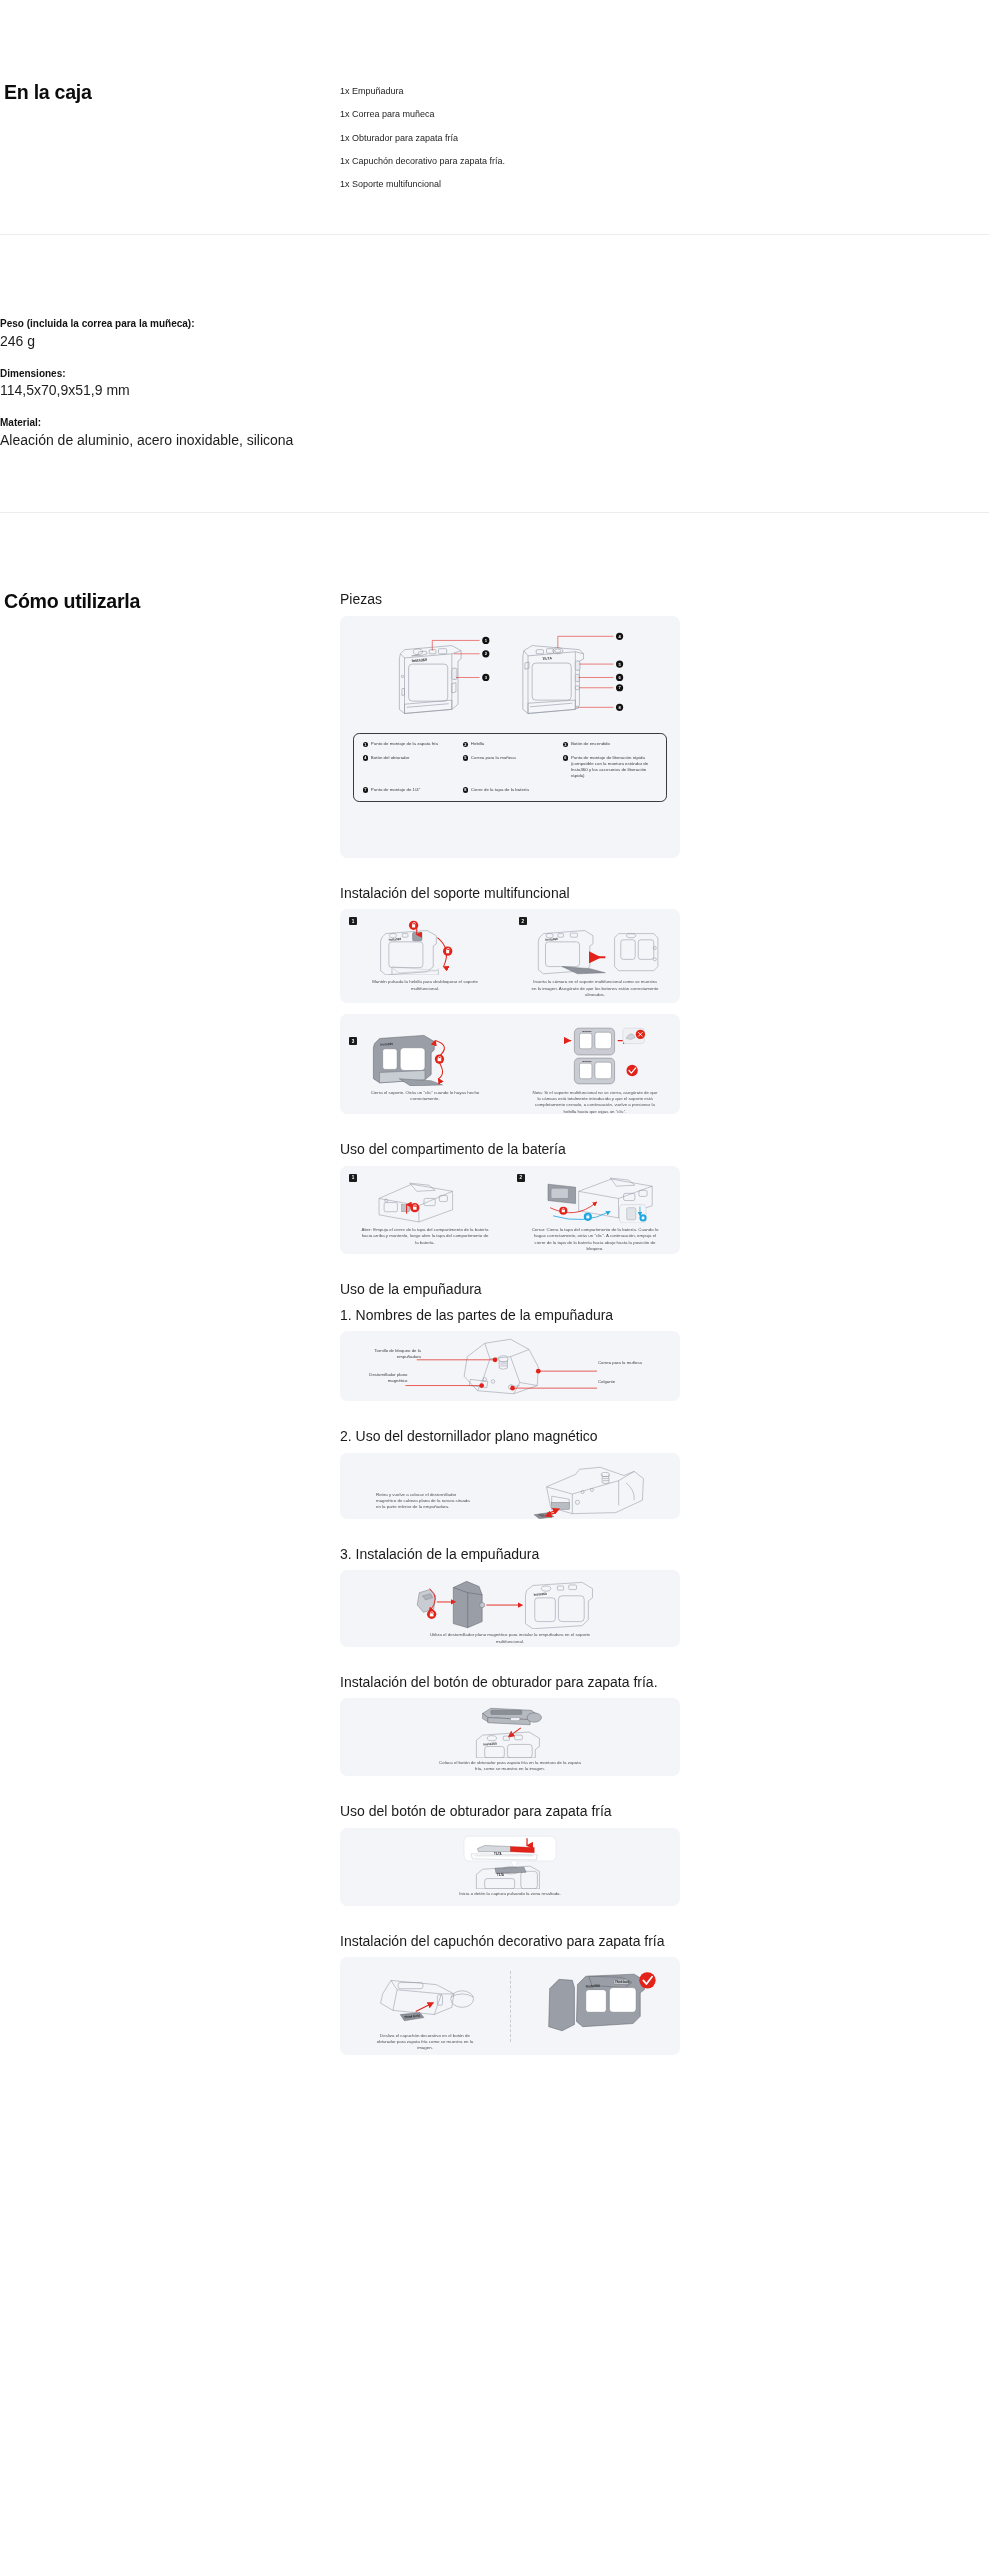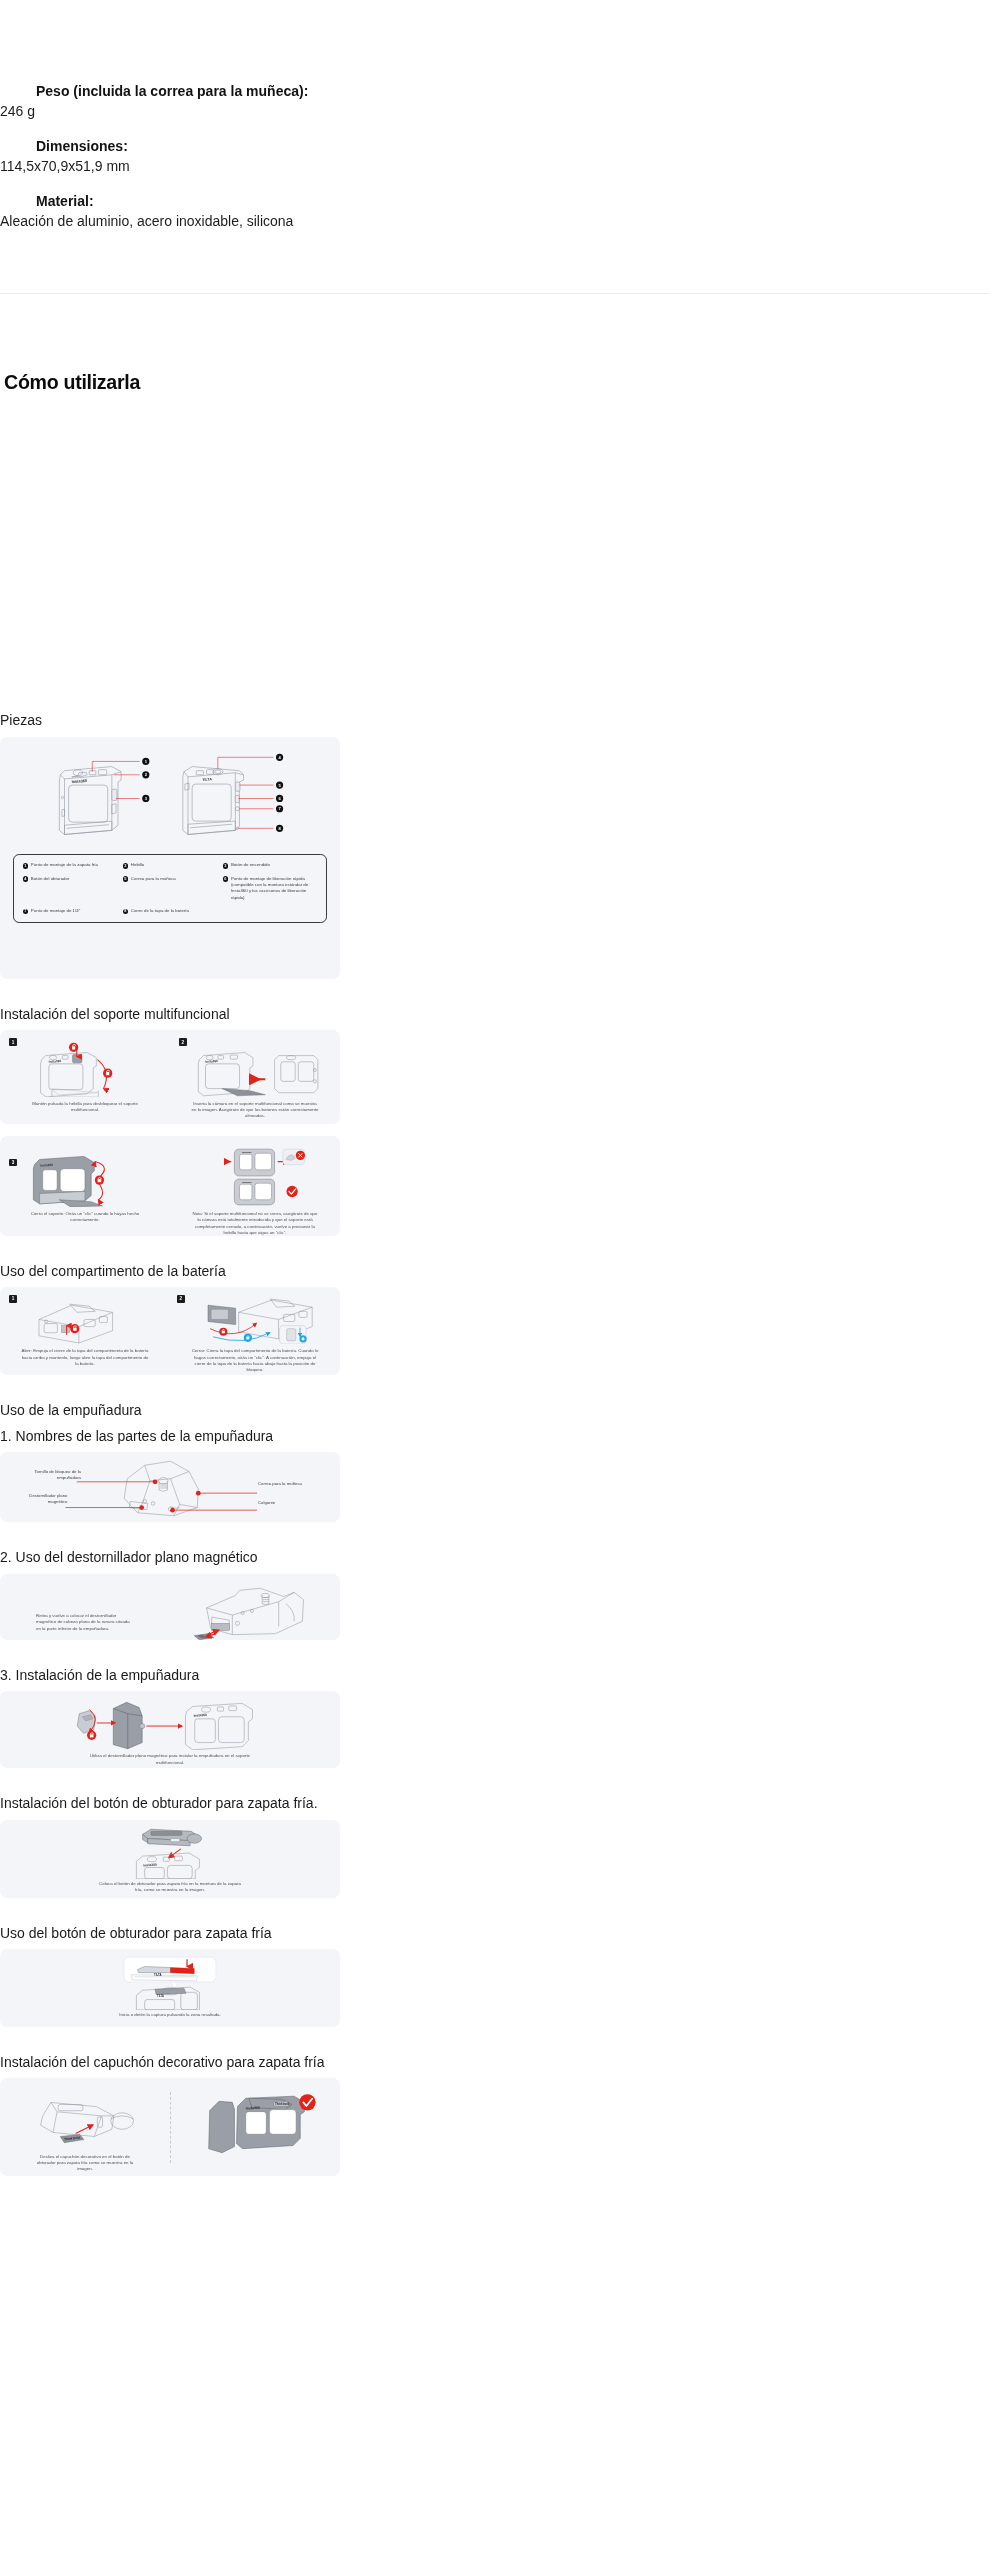--- a/index.html
+++ b/index.html
@@ -16,21 +16,21 @@
   }
   .page { width: 989px; position: relative; }
 
   
   .section {
     display: flex;
     width: 989px;
     padding: 0 0 0 0;
     border-bottom: 0.5px solid #ececec;
   }
-  .section:last-child { border-bottom: none; flex-direction: column; }
+  .section:last-child { border-bottom: none; }
   .sec-head {
     width: 340px;
     flex: 0 0 340px;
     padding-left: 4.1px;
     padding-top: 84px;
   }
   .sec-title {
     font-size: 19.6px;
     font-weight: 700;
     letter-spacing: -0.3px;
@@ -56,25 +56,24 @@
     font-weight: 400;
   }
   .box-list li:last-child { margin-bottom: 0; }
 
   
   #section-specs .sec-head { padding-top: 87px; }
   #section-specs .sec-body { padding-top: 82px; padding-bottom: 62px; }
   .spec-group { margin-bottom: 15.5px; }
   .spec-group:last-child { margin-bottom: 0; }
   .spec-label {
-    font-size: 14px;
+    font-size: 10px;
     font-weight: 700;
     color: #121212;
     line-height: 1.35;
-    margin-left: 36px;
   }
   .spec-value {
     font-size: 14px;
     font-weight: 400;
     color: #1d1d1d;
     line-height: 1.4;
     margin-top: 1px;
   }
 
   
@@ -176,20 +175,34 @@
     top: 13.4px; bottom: 13.4px;
     left: 50%;
     border-left: 0.5px dashed #c9cbd3;
   }
 </style>
 </head>
 <body>
 
 <div class="page">
 
+  <section class="section" id="section-box">
+    <div class="sec-head">
+      <div class="sec-title">En la caja</div>
+    </div>
+    <div class="sec-body">
+      <ul class="box-list">
+        <li>1x Empuñadura</li>
+        <li>1x Correa para muñeca</li>
+        <li>1x Obturador para zapata fría</li>
+        <li>1x Capuchón decorativo para zapata fría.</li>
+        <li>1x Soporte multifuncional</li>
+      </ul>
+    </div>
+  </section>
 
   <section class="section" id="section-specs">
     <div class="sec-body">
       <div class="spec-group">
         <div class="spec-label">Peso (incluida la correa para la muñeca):</div>
         <div class="spec-value"> 246 g</div>
       </div>
       <div class="spec-group">
         <div class="spec-label">Dimensiones:</div>
         <div class="spec-value">114,5x70,9x51,9 mm</div>

